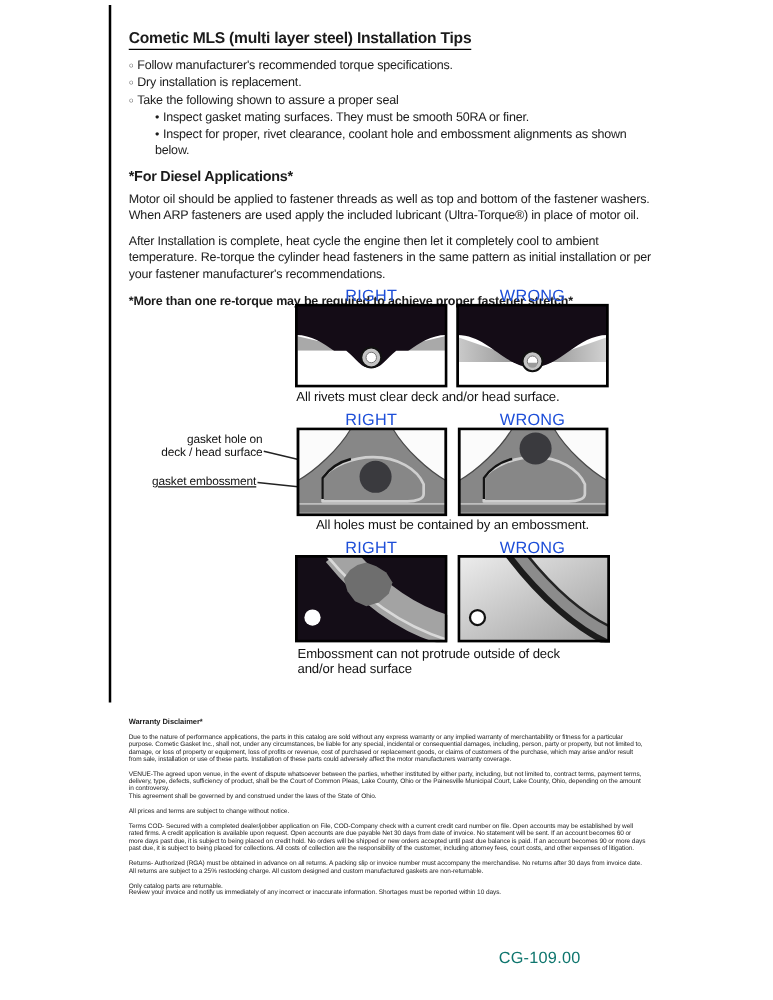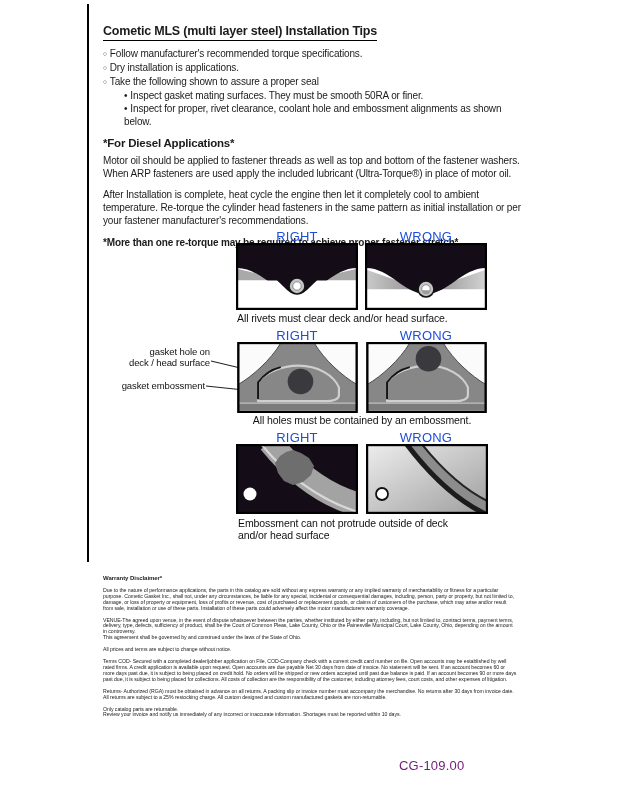--- a/index.html
+++ b/index.html
@@ -28,33 +28,33 @@
   .dg-caption{position:absolute;font-size:10.5px;letter-spacing:-0.1px;line-height:12px;color:#111;}
   .panel{position:absolute;display:block;}
   .callout{position:absolute;font-size:9.5px;letter-spacing:-0.1px;text-align:right;color:#111;line-height:11px;}
   .leaders{position:absolute;left:203px;top:348px;}
 
   
   .disc{position:absolute;left:103px;top:576px;width:414px;font-size:5.2px;line-height:5.9px;letter-spacing:-0.05px;color:#222;}
   .disc .d-h{font-weight:bold;font-size:6px;margin:0 0 6px 0;}
   .disc p{margin:0 0 6px 0;}
   .disc p.tight{margin:0;}
-  .pagenum{position:absolute;left:399px;top:758px;font-size:13px;letter-spacing:0.2px;color:#701a75;}
+  .pagenum{position:absolute;left:399px;top:758px;font-size:13px;letter-spacing:0.2px;color:#0f766e;}
 </style>
 </head>
 <body>
 
 <div class="pageroot">
   <div class="vline"></div>
 
   <div class="main">
     <div class="title">Cometic MLS (multi layer steel) Installation Tips</div>
 
     <div class="b"><span class="dot"></span><span>Follow manufacturer's recommended torque specifications.</span></div>
-    <div class="b"><span class="dot"></span><span>Dry installation is applications.</span></div>
+    <div class="b"><span class="dot"></span><span>Dry installation is replacement.</span></div>
     <div class="b"><span class="dot"></span><span>Take the following shown to assure a proper seal</span></div>
     <div class="sb"><span class="dot"></span><span>Inspect gasket mating surfaces.  They must be smooth 50RA or finer.</span></div>
     <div class="sb"><span class="dot"></span><span>Inspect for proper, rivet clearance, coolant hole and embossment alignments as shown below.</span></div>
 
     <div class="h2">*For Diesel Applications*</div>
     <div class="para">Motor oil should be applied to fastener threads as well as top and bottom of the fastener washers. When ARP fasteners are used apply the included lubricant (Ultra-Torque®) in place of motor oil.</div>
     <div class="para">After Installation is complete, heat cycle the engine then let it completely cool to ambient temperature. Re-torque the cylinder head fasteners in the same pattern as initial installation or per your fastener manufacturer's recommendations.</div>
     <div class="note">*More than one re-torque may be required to achieve proper fastener stretch*</div>
   </div>
 
@@ -96,21 +96,21 @@
 
   <div class="dg-caption" style="left:237px;top:312px;">All rivets must clear deck and/or head surface.</div>
 
   <div class="dg-header" style="left:236px;top:328px;">RIGHT</div>
   <div class="dg-header" style="left:365px;top:328px;">WRONG</div>
 
   <div class="callout" style="left:105px;top:346px;width:105px;">
     <div>gasket hole on</div>
     <div>deck / head surface</div>
   </div>
-  <div class="callout" style="left:105px;top:380px;width:100px;">gasket embossment</div>
+  <div class="callout" style="left:105px;top:380px;width:100px;text-decoration:underline;">gasket embossment</div>
 
   <svg class="leaders" width="100" height="50" viewBox="0 0 100 50">
     <line x1="8" y1="13" x2="92" y2="33" stroke="#222" stroke-width="1.1"></line>
     <line x1="3" y1="38" x2="60" y2="44" stroke="#222" stroke-width="1.1"></line>
   </svg>
 
   <svg class="panel" style="left:237px;top:342px;" width="121" height="71" viewBox="0 0 122 72">
     <rect x="1" y="1" width="120" height="70" fill="#878787"></rect>
     <path d="M1,1 H44 C34,18 15,35 1,43 Z" fill="#fbfbfb" stroke="#4a4a4a" stroke-width="1"></path>
     <path d="M121,1 H78 C88,18 107,35 121,43 Z" fill="#fbfbfb" stroke="#4a4a4a" stroke-width="1"></path>

